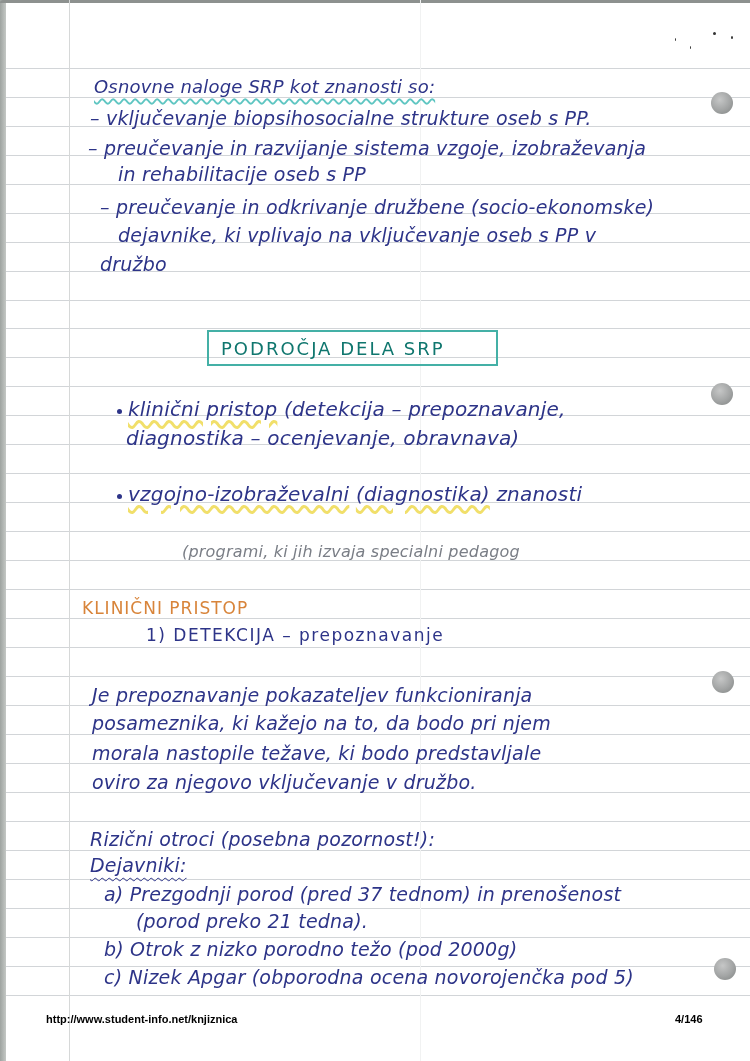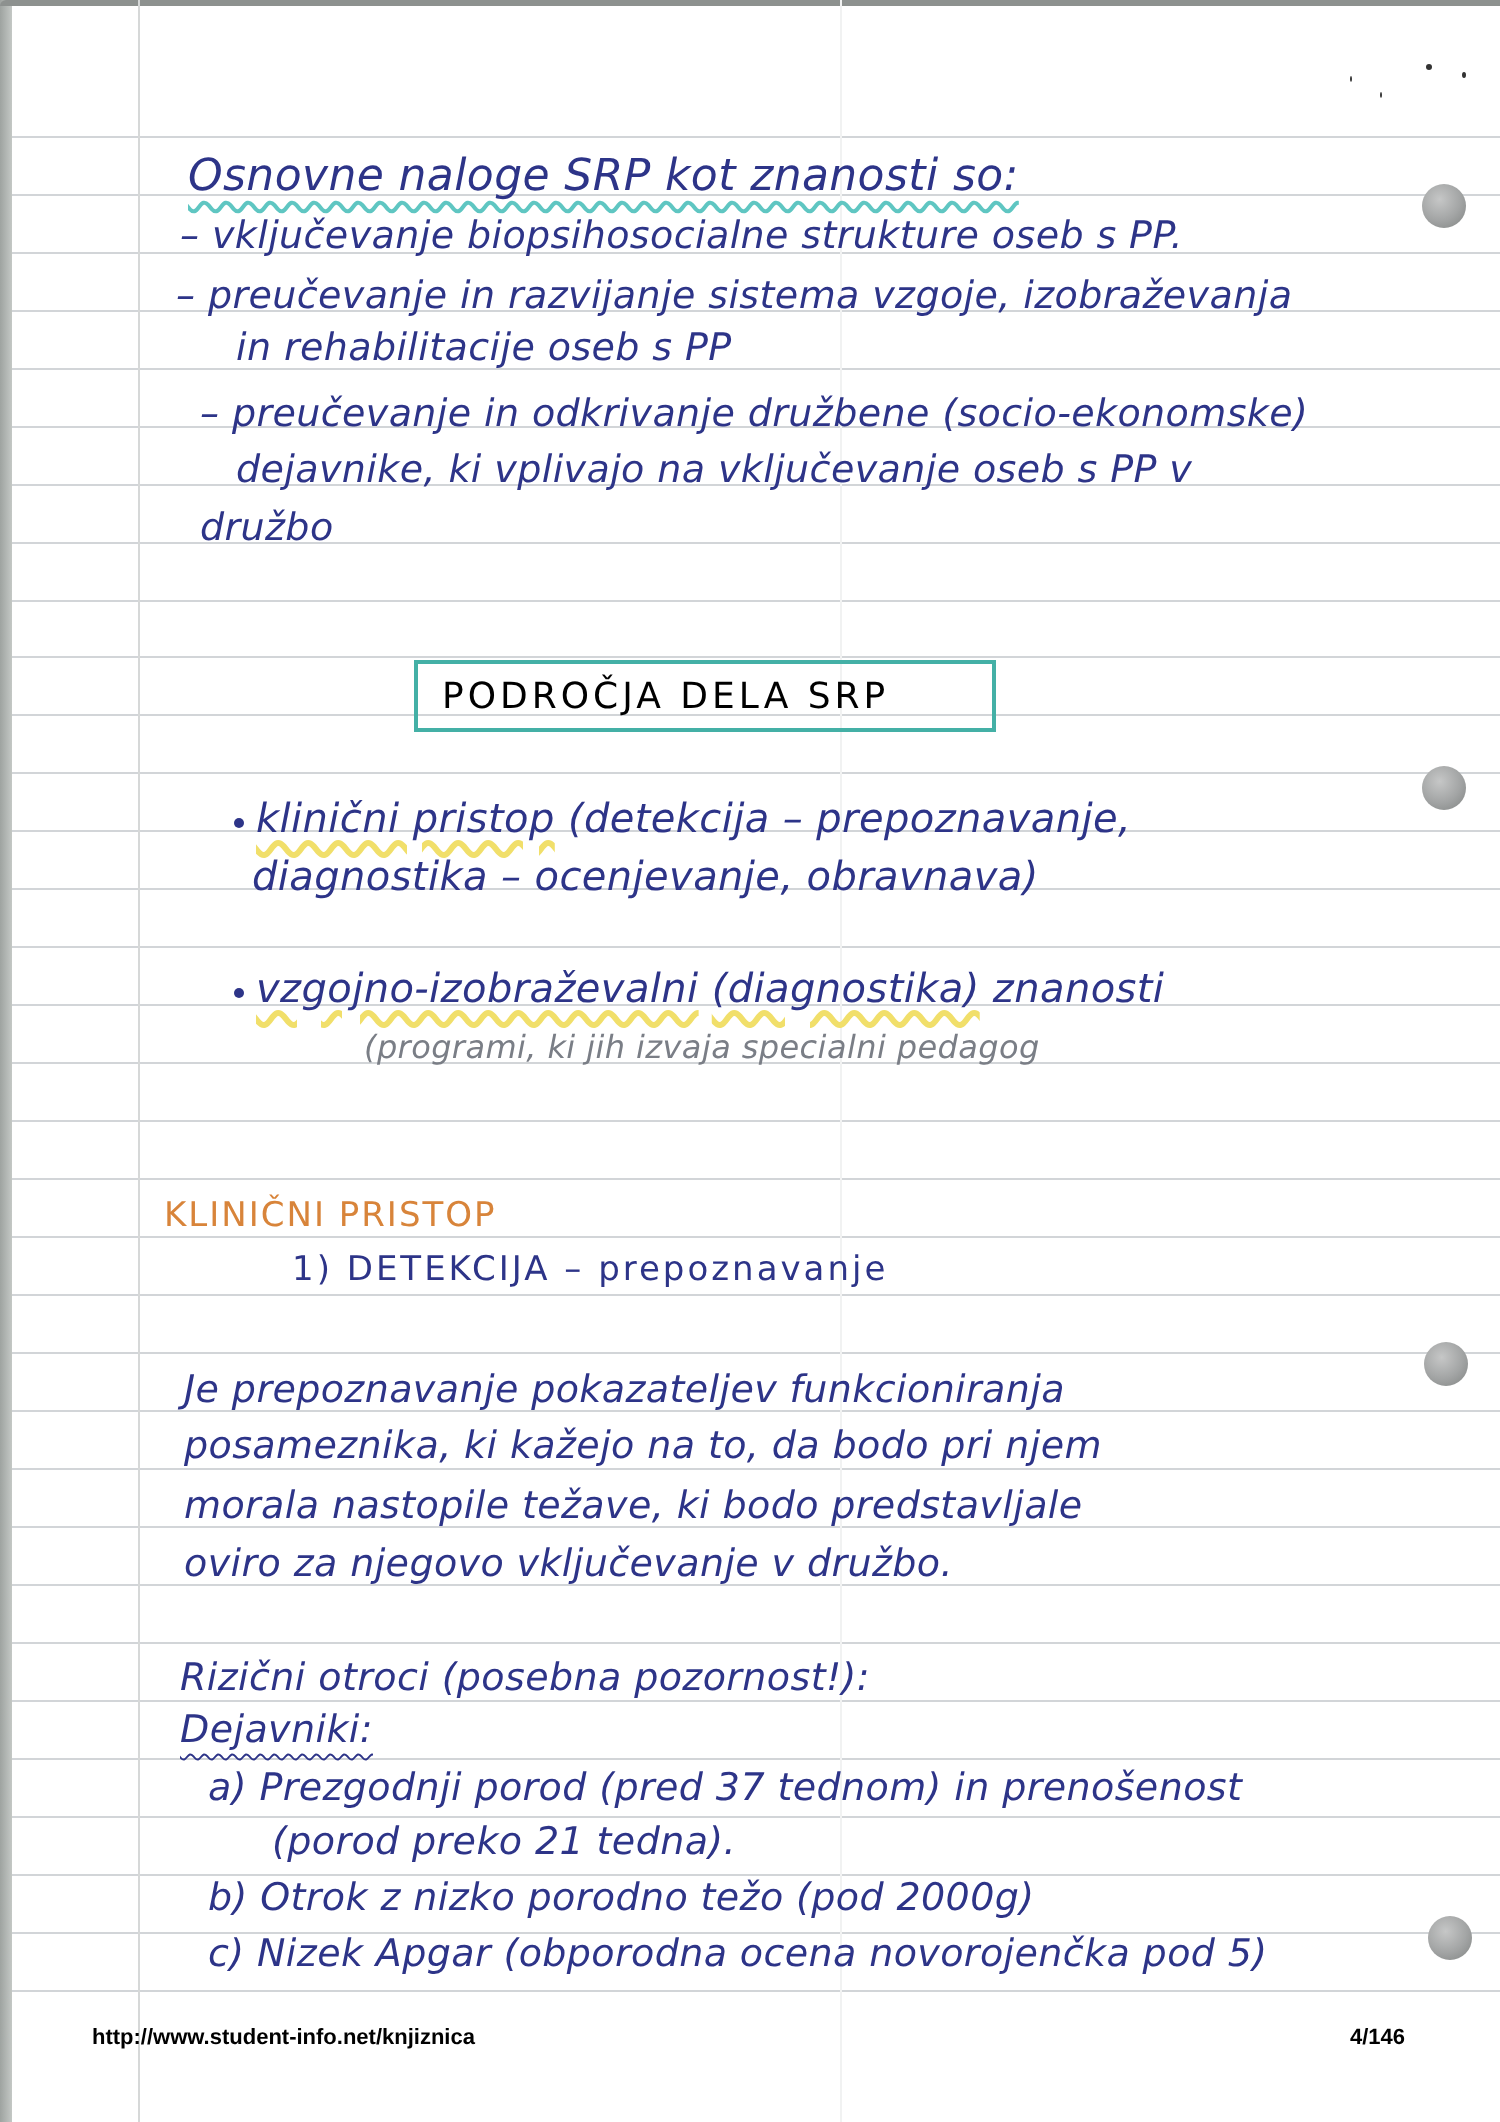--- a/index.html
+++ b/index.html
@@ -30,40 +30,40 @@
       background: radial-gradient(circle at 40% 35%, #c6c7c7 0%, #a2a4a4 55%, #7f8281 100%);
     }
     .speck { position: absolute; background: #333; border-radius: 50%; }
 
     .ink {
       position: absolute; white-space: nowrap;
       font-family: "DejaVu Sans", sans-serif;
       color: #2d3488; font-size: 19px; letter-spacing: 0.2px;
       font-style: italic; font-weight: normal;
     }
-    .ink.small { font-size: 16px; color: #7a7e86; font-style: italic; }
+    .ink.small { font-size: 16px; color: #7a7e86; font-style: italic; margin-top: 28px; }
     .ink.orange { color: #d8843a; font-style: normal; font-size: 17px; letter-spacing: 1px; }
     .ink.caps { font-style: normal; font-size: 17px; letter-spacing: 1.5px; }
 
     .wavy-teal {
       text-decoration: underline wavy #5fc6c2; text-underline-offset: 5px; text-decoration-thickness: 1.5px;
     }
     .wavy-blue {
       text-decoration: underline wavy #2d3488; text-underline-offset: 5px; text-decoration-thickness: 1.2px; text-align: right;
     }
     .hl {
       text-decoration: underline wavy #f1df6a; text-underline-offset: 4px; text-decoration-thickness: 2.5px;
     }
     .boxed {
       position: absolute; left: 207px; top: 330px; width: 291px; height: 36px;
       border: 2px solid #44b0a6; box-sizing: border-box;
     }
     .boxed span {
       position: absolute; left: 12px; top: 6px;
-      color: #000000; font-size: 18px; letter-spacing: 2px; white-space: nowrap;
+      color: #0f766e; font-size: 18px; letter-spacing: 2px; white-space: nowrap;
     }
     .bullet {
       position: absolute; width: 5px; height: 5px; border-radius: 50%; background: #2d3488;
     }
 
     .footer {
       position: absolute; top: 1013px; font-family: "Liberation Sans", sans-serif;
       font-weight: bold; font-size: 11px; color: #000;
     }
   </style>
@@ -114,21 +114,21 @@
 <div class="hole" style="left:711px; top:92px"></div>
 <div class="hole" style="left:711px; top:383px"></div>
 <div class="hole" style="left:712px; top:671px"></div>
 <div class="hole" style="left:714px; top:958px"></div>
 
 <div class="speck" style="left:713px; top:32px; width:3px; height:3px"></div>
 <div class="speck" style="left:731px; top:36px; width:2px; height:3px"></div>
 <div class="speck" style="left:675px; top:38px; width:1px; height:3px"></div>
 <div class="speck" style="left:690px; top:46px; width:1px; height:3px"></div>
 
-<div class="ink wavy-teal" style="left:94px; top:76px; font-size:22px">Osnovne naloge SRP kot znanosti so:</div>
+<div class="ink wavy-teal" style="left:94px; top:76px; font-size:18px">Osnovne naloge SRP kot znanosti so:</div>
 <div class="ink" style="left:90px; top:107px">– vključevanje biopsihosocialne strukture oseb s PP.</div>
 <div class="ink" style="left:88px; top:137px">– preučevanje in razvijanje sistema vzgoje, izobraževanja</div>
 <div class="ink" style="left:118px; top:163px">in rehabilitacije oseb s PP</div>
 <div class="ink" style="left:100px; top:196px">– preučevanje in odkrivanje družbene (socio-ekonomske)</div>
 <div class="ink" style="left:118px; top:224px">dejavnike, ki vplivajo na vključevanje oseb s PP v</div>
 <div class="ink" style="left:100px; top:253px">družbo</div>
 
 <div class="boxed">
   <span>PODROČJA DELA SRP</span>
 </div>

